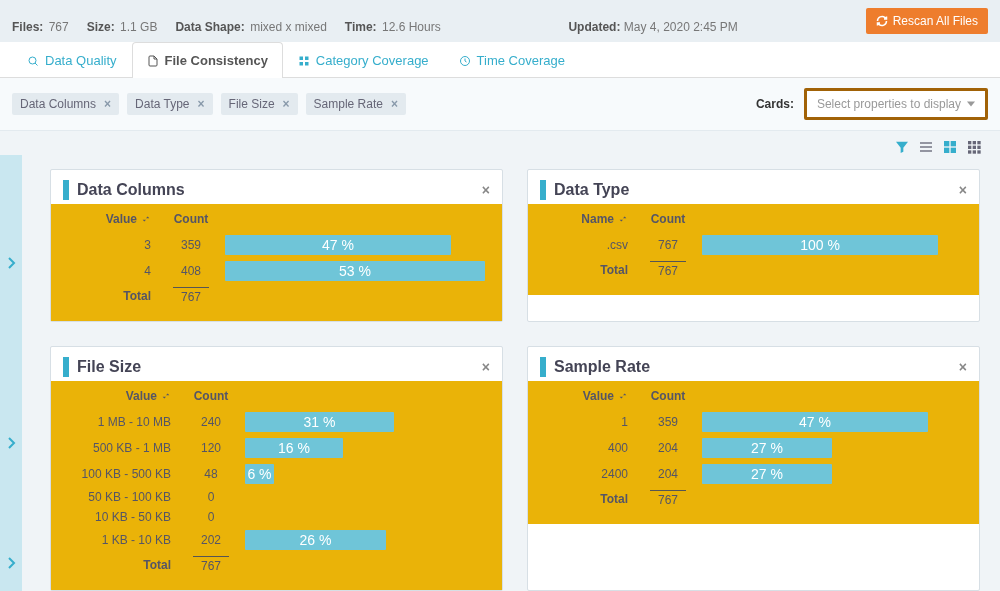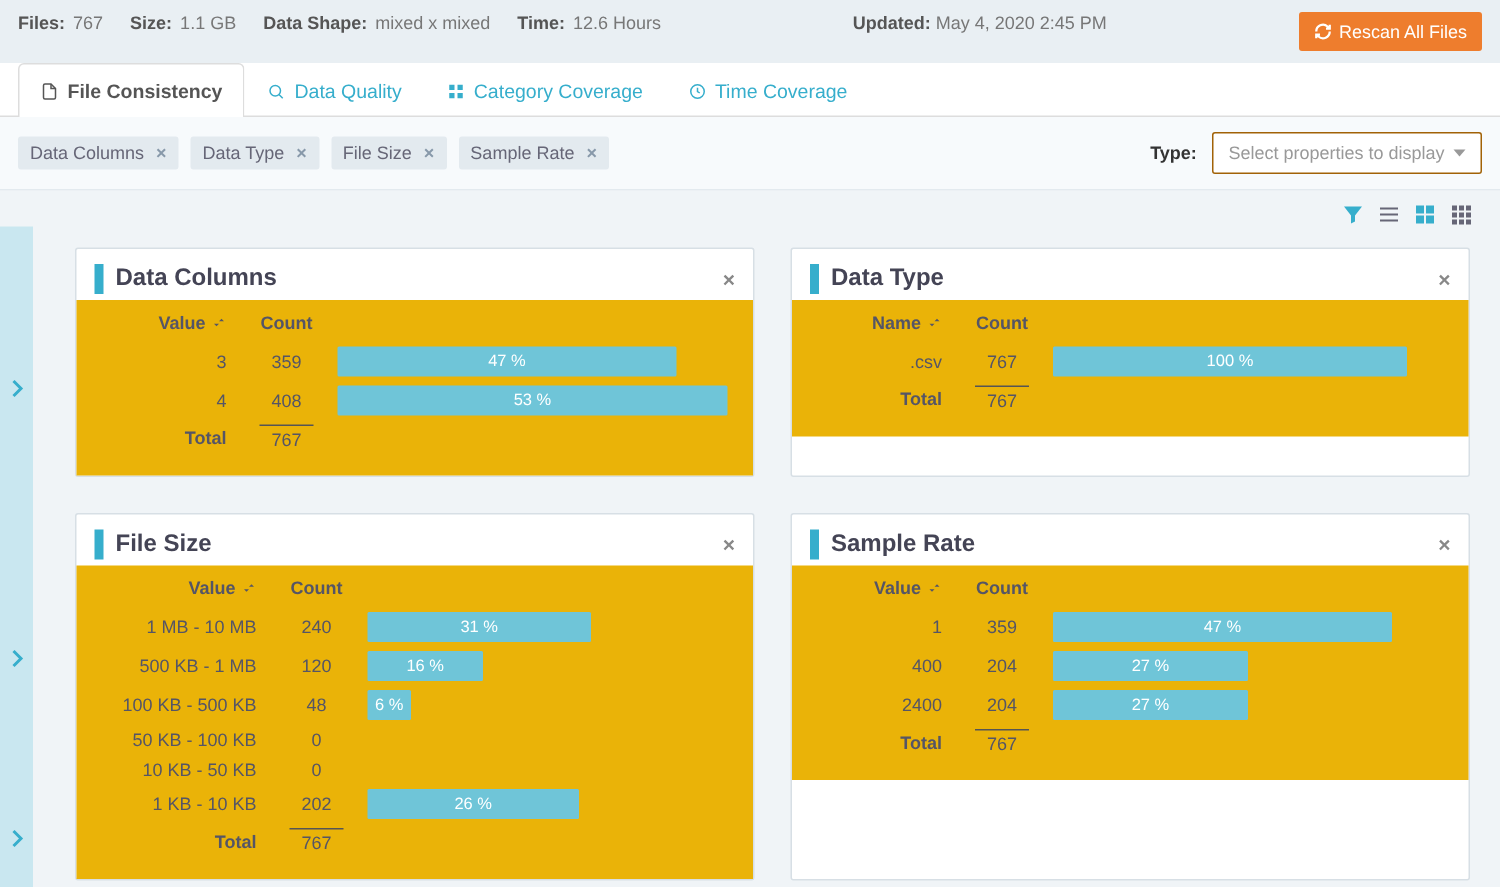--- a/index.html
+++ b/index.html
@@ -1,35 +1,35 @@
 <!DOCTYPE html>
 <html><head>
   <meta charset="utf-8">
   <style>
     * { box-sizing: border-box; margin: 0; padding: 0; }
     body { font-family: -apple-system, BlinkMacSystemFont, "Segoe UI", Helvetica, Arial, sans-serif; background: #f0f4f7; color: #333; font-size: 13px; width: 1000px; }
-    .top-bar { background: #e9eff3; padding: 8px 12px; display: flex; align-items: flex-start; justify-content: space-between; font-size: 12px; }
+    .top-bar { background: #e9eff3; padding: 8px 12px; display: flex; align-items: flex-end; justify-content: space-between; font-size: 12px; }
     .top-metrics { display: flex; gap: 18px; }
     .top-metrics span.label { font-weight: bold; color: #555; }
     .top-metrics span.val { color: #777; font-weight: normal; margin-left: 2px; }
     .updated { color: #777; }
     .updated .label { font-weight: bold; color: #555; }
     .rescan-btn { background: #ee7d2d; color: #fff; border: none; padding: 6px 10px; font-size: 12px; border-radius: 2px; cursor: pointer; display: flex; align-items: center; gap: 5px; }
     .rescan-btn svg { width: 12px; height: 12px; }
     .tabs { background: #fff; display: flex; gap: 0; padding: 0 12px; border-bottom: 1px solid #ddd; }
     .tab { padding: 10px 14px; font-size: 13px; color: #36aecc; cursor: pointer; display: flex; align-items: center; gap: 6px; border: 1px solid transparent; border-bottom: none; margin-bottom: -1px; }
     .tab.active { color: #555; font-weight: bold; border-color: #ddd; background: #fff; border-top-left-radius: 4px; border-top-right-radius:4px; }
     .tab svg { width: 12px; height: 12px; }
     .filter-bar { background: #f7fafc; padding: 10px 12px; display: flex; align-items: center; justify-content: space-between; border-bottom:1px solid #e3eaef; }
     .chips { display: flex; gap: 8px; }
     .chip { background: #e3eaef; color: #667; font-size: 12px; padding: 4px 8px; border-radius: 2px; display: flex; align-items: center; gap: 8px; }
     .chip .x { color: #8899aa; cursor: pointer; font-weight: bold; }
     .cards-control { display: flex; align-items: center; gap: 10px; font-size: 12px; }
     .cards-control .cards-label { font-weight: bold; color: #333; }
-    .cards-select { border: 1px solid #a16207; background: #fff; padding: 6px 10px; color: #999; font-size: 12px; cursor: pointer; border-radius: 2px; display:flex; align-items:center; gap:6px;}
+    .cards-select { border: 3px solid #a16207; background: #fff; padding: 6px 10px; color: #999; font-size: 12px; cursor: pointer; border-radius: 2px; display:flex; align-items:center; gap:6px;}
     .view-icons { display: flex; gap: 8px; justify-content: flex-end; padding: 8px 18px 0 0; }
     .view-icons .vi { width: 16px; height: 16px; color: #667; cursor: pointer; }
     .view-icons .vi.active { color: #36aecc; }
     .content-area { display: flex; }
     .rail { width: 22px; background: #c9e7f0; display: flex; flex-direction: column; justify-content: center; align-items: center; }
     .rail-btn { width: 22px; height: 180px; display:flex; align-items:center; justify-content:center; color:#36aecc; cursor:pointer; }
     .cards-grid { flex: 1; padding: 14px 20px 20px 28px; display: grid; grid-template-columns: 1fr 1fr; gap: 24px; }
     .card { background: #fff; border: 1px solid #d7dfe5; border-radius: 2px; }
     .card-header { display: flex; align-items: center; padding: 10px 12px 4px 12px; justify-content: space-between; }
     .card-title-wrap { display: flex; align-items: center; gap: 8px; }
@@ -38,21 +38,21 @@
     .card-close { color: #888; cursor: pointer; font-size: 14px; font-weight: bold; }
     .card-body { padding: 4px 12px 14px 12px; background:#eab308; }
     .col-headers { display: flex; font-weight: bold; color: #556; font-size: 12px; padding: 4px 0 6px 0; }
     .col-h-val { width: 100px; text-align: right; padding-right: 12px; display:flex; justify-content:flex-end; align-items:center; gap:4px;}
     .col-h-count { width: 56px; text-align: center; }
     .col-h-bar { flex: 1; }
     .row { display: flex; align-items: center; font-size: 12px; color: #556; padding: 3px 0; }
     .row .val { width: 100px; text-align: right; padding-right: 12px; }
     .row .count { width: 56px; text-align: center; }
     .row .bar-cell { flex: 1; padding-left: 6px; }
-    .bar { height: 20px; background: #6fc5d8; color: #fff; font-size: 11px; display: flex; align-items: center; justify-content: center; border-radius: 1px; }
+    .bar { height: 20px; background: #6fc5d8; color: #fff; font-size: 14px; display: flex; align-items: center; justify-content: center; border-radius: 1px; }
     .total-row .count-underline { border-top: 1px solid #555; display:inline-block; min-width: 36px; padding-top:2px;}
     .total-row .val { font-weight: bold; }
     .wide .col-h-val, .wide .row .val { width: 120px; }
     svg { overflow: visible; }
   </style>
 </head>
 <body>
 
 <div class="top-bar">
   <div class="top-metrics">
@@ -64,33 +64,33 @@
   <div class="updated"><span class="label">Updated:</span> <span>May 4, 2020 2:45 PM</span></div>
   <button class="rescan-btn">
     <svg viewBox="0 0 24 24" fill="none" stroke="currentColor" stroke-width="3">
         <path d="M3 12a9 9 0 0 1 15-6.7L21 8M21 3v5h-5M21 12a9 9 0 0 1-15 6.7L3 16M3 21v-5h5"></path>
       </svg>
     <span>Rescan All Files</span>
   </button>
 </div>
 
 <div class="tabs">
+  <div class="tab">
+    <svg viewBox="0 0 24 24" fill="none" stroke="currentColor" stroke-width="2">
+        <circle cx="11" cy="11" r="7"></circle>
+        <path d="M21 21l-5-5"></path>
+      </svg>
+    <span>Data Quality</span>
+  </div>
   <div class="tab active">
     <svg viewBox="0 0 24 24" fill="none" stroke="currentColor" stroke-width="2">
         <path d="M14 2H6a2 2 0 0 0-2 2v16a2 2 0 0 0 2 2h12a2 2 0 0 0 2-2V8z"></path>
         <path d="M14 2v6h6"></path>
       </svg>
     <span>File Consistency</span>
-  </div>
-  <div class="tab">
-    <svg viewBox="0 0 24 24" fill="none" stroke="currentColor" stroke-width="2">
-        <circle cx="11" cy="11" r="7"></circle>
-        <path d="M21 21l-5-5"></path>
-      </svg>
-    <span>Data Quality</span>
   </div>
   <div class="tab">
     <svg viewBox="0 0 24 24" fill="currentColor">
         <rect x="3" y="3" width="7" height="7"></rect>
         <rect x="14" y="3" width="7" height="7"></rect>
         <rect x="3" y="14" width="7" height="7"></rect>
         <rect x="14" y="14" width="7" height="7"></rect>
       </svg>
     <span>Category Coverage</span>
   </div>
@@ -116,21 +116,21 @@
     <div class="chip">
         <span>File Size</span>
         <span class="x">×</span>
       </div>
     <div class="chip">
         <span>Sample Rate</span>
         <span class="x">×</span>
       </div>
   </div>
   <div class="cards-control">
-    <span class="cards-label">Type:</span>
+    <span class="cards-label">Cards:</span>
     <div class="cards-select">
       <span>Select properties to display</span>
       <svg width="8" height="8" viewBox="0 0 10 6" fill="currentColor">
           <path d="M0 0l5 6 5-6z"></path>
         </svg>
     </div>
   </div>
 </div>
 
 <div class="view-icons">
@@ -268,21 +268,21 @@
       <span class="val">1 MB - 10 MB</span>
       <span class="count">240</span>
       <span class="bar-cell">
               <div class="bar" style="width:149px">31 %</div>
             </span>
     </div>
           <div class="row">
       <span class="val">500 KB - 1 MB</span>
       <span class="count">120</span>
       <span class="bar-cell">
-              <div class="bar" style="width:77px">16 %</div>
+              <div class="bar" style="width:98px">16 %</div>
             </span>
     </div>
           <div class="row">
       <span class="val">100 KB - 500 KB</span>
       <span class="count">48</span>
       <span class="bar-cell">
               <div class="bar" style="width:29px">6 %</div>
             </span>
     </div>
           <div class="row">

